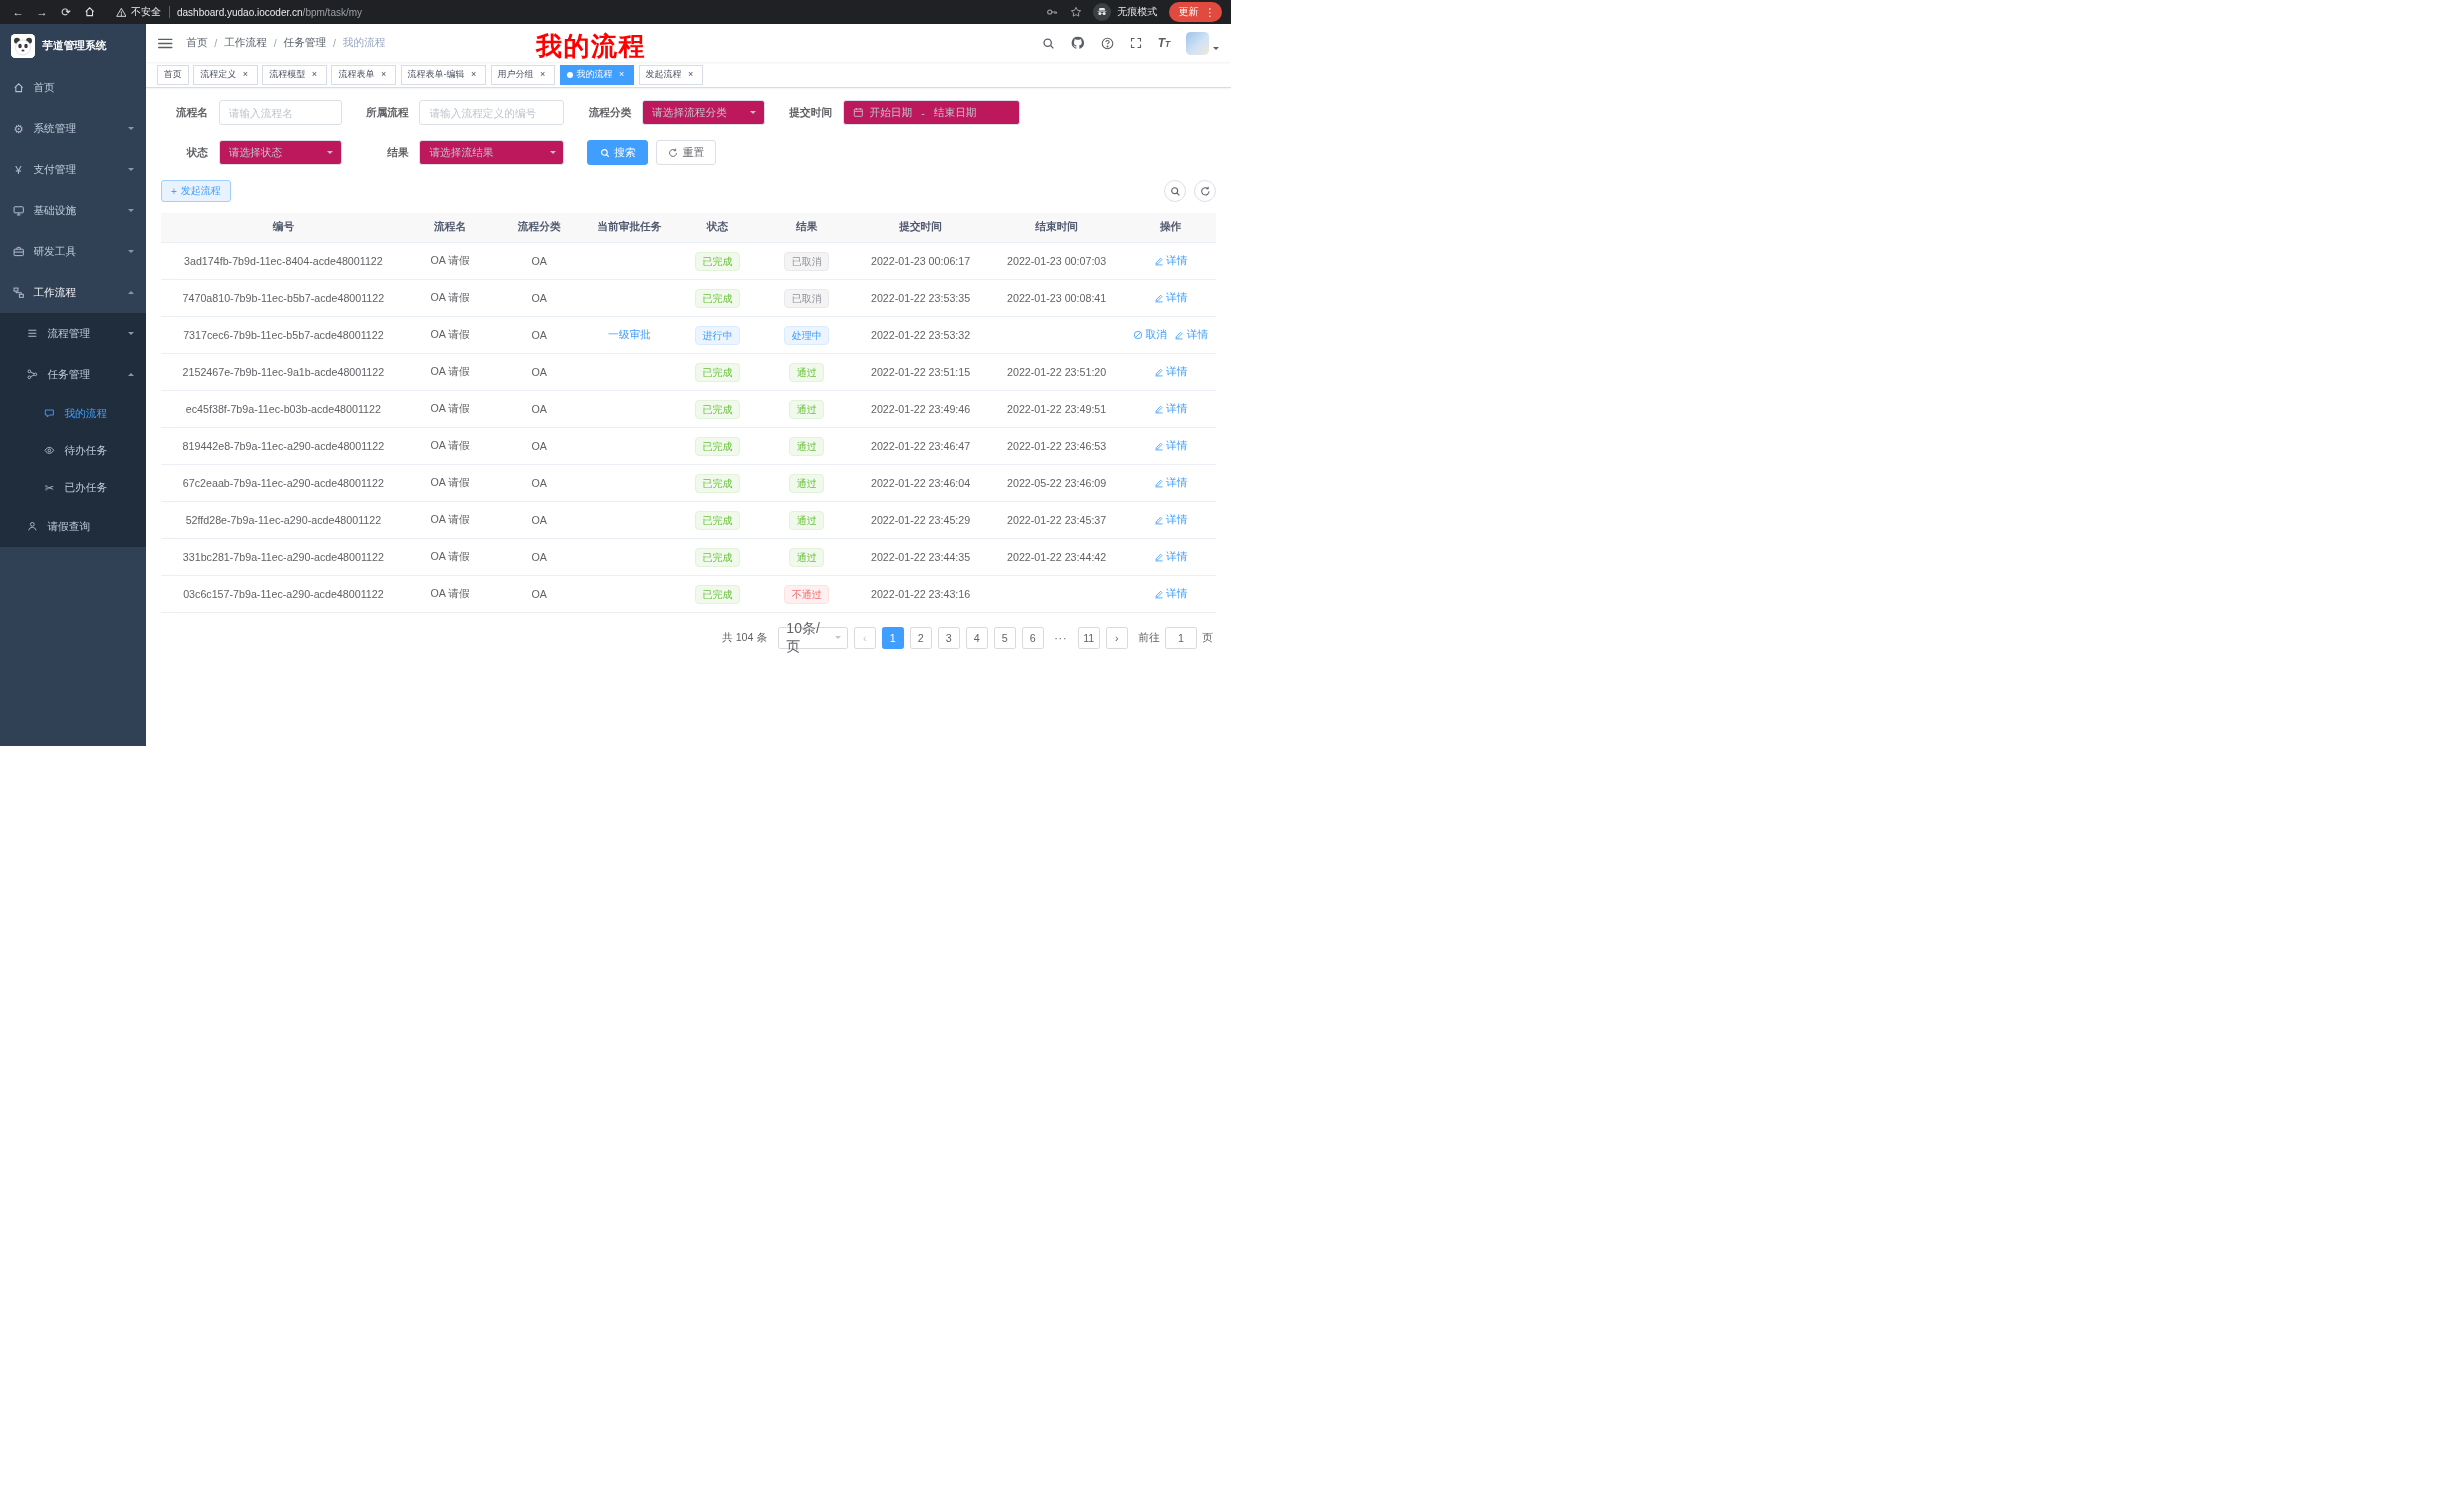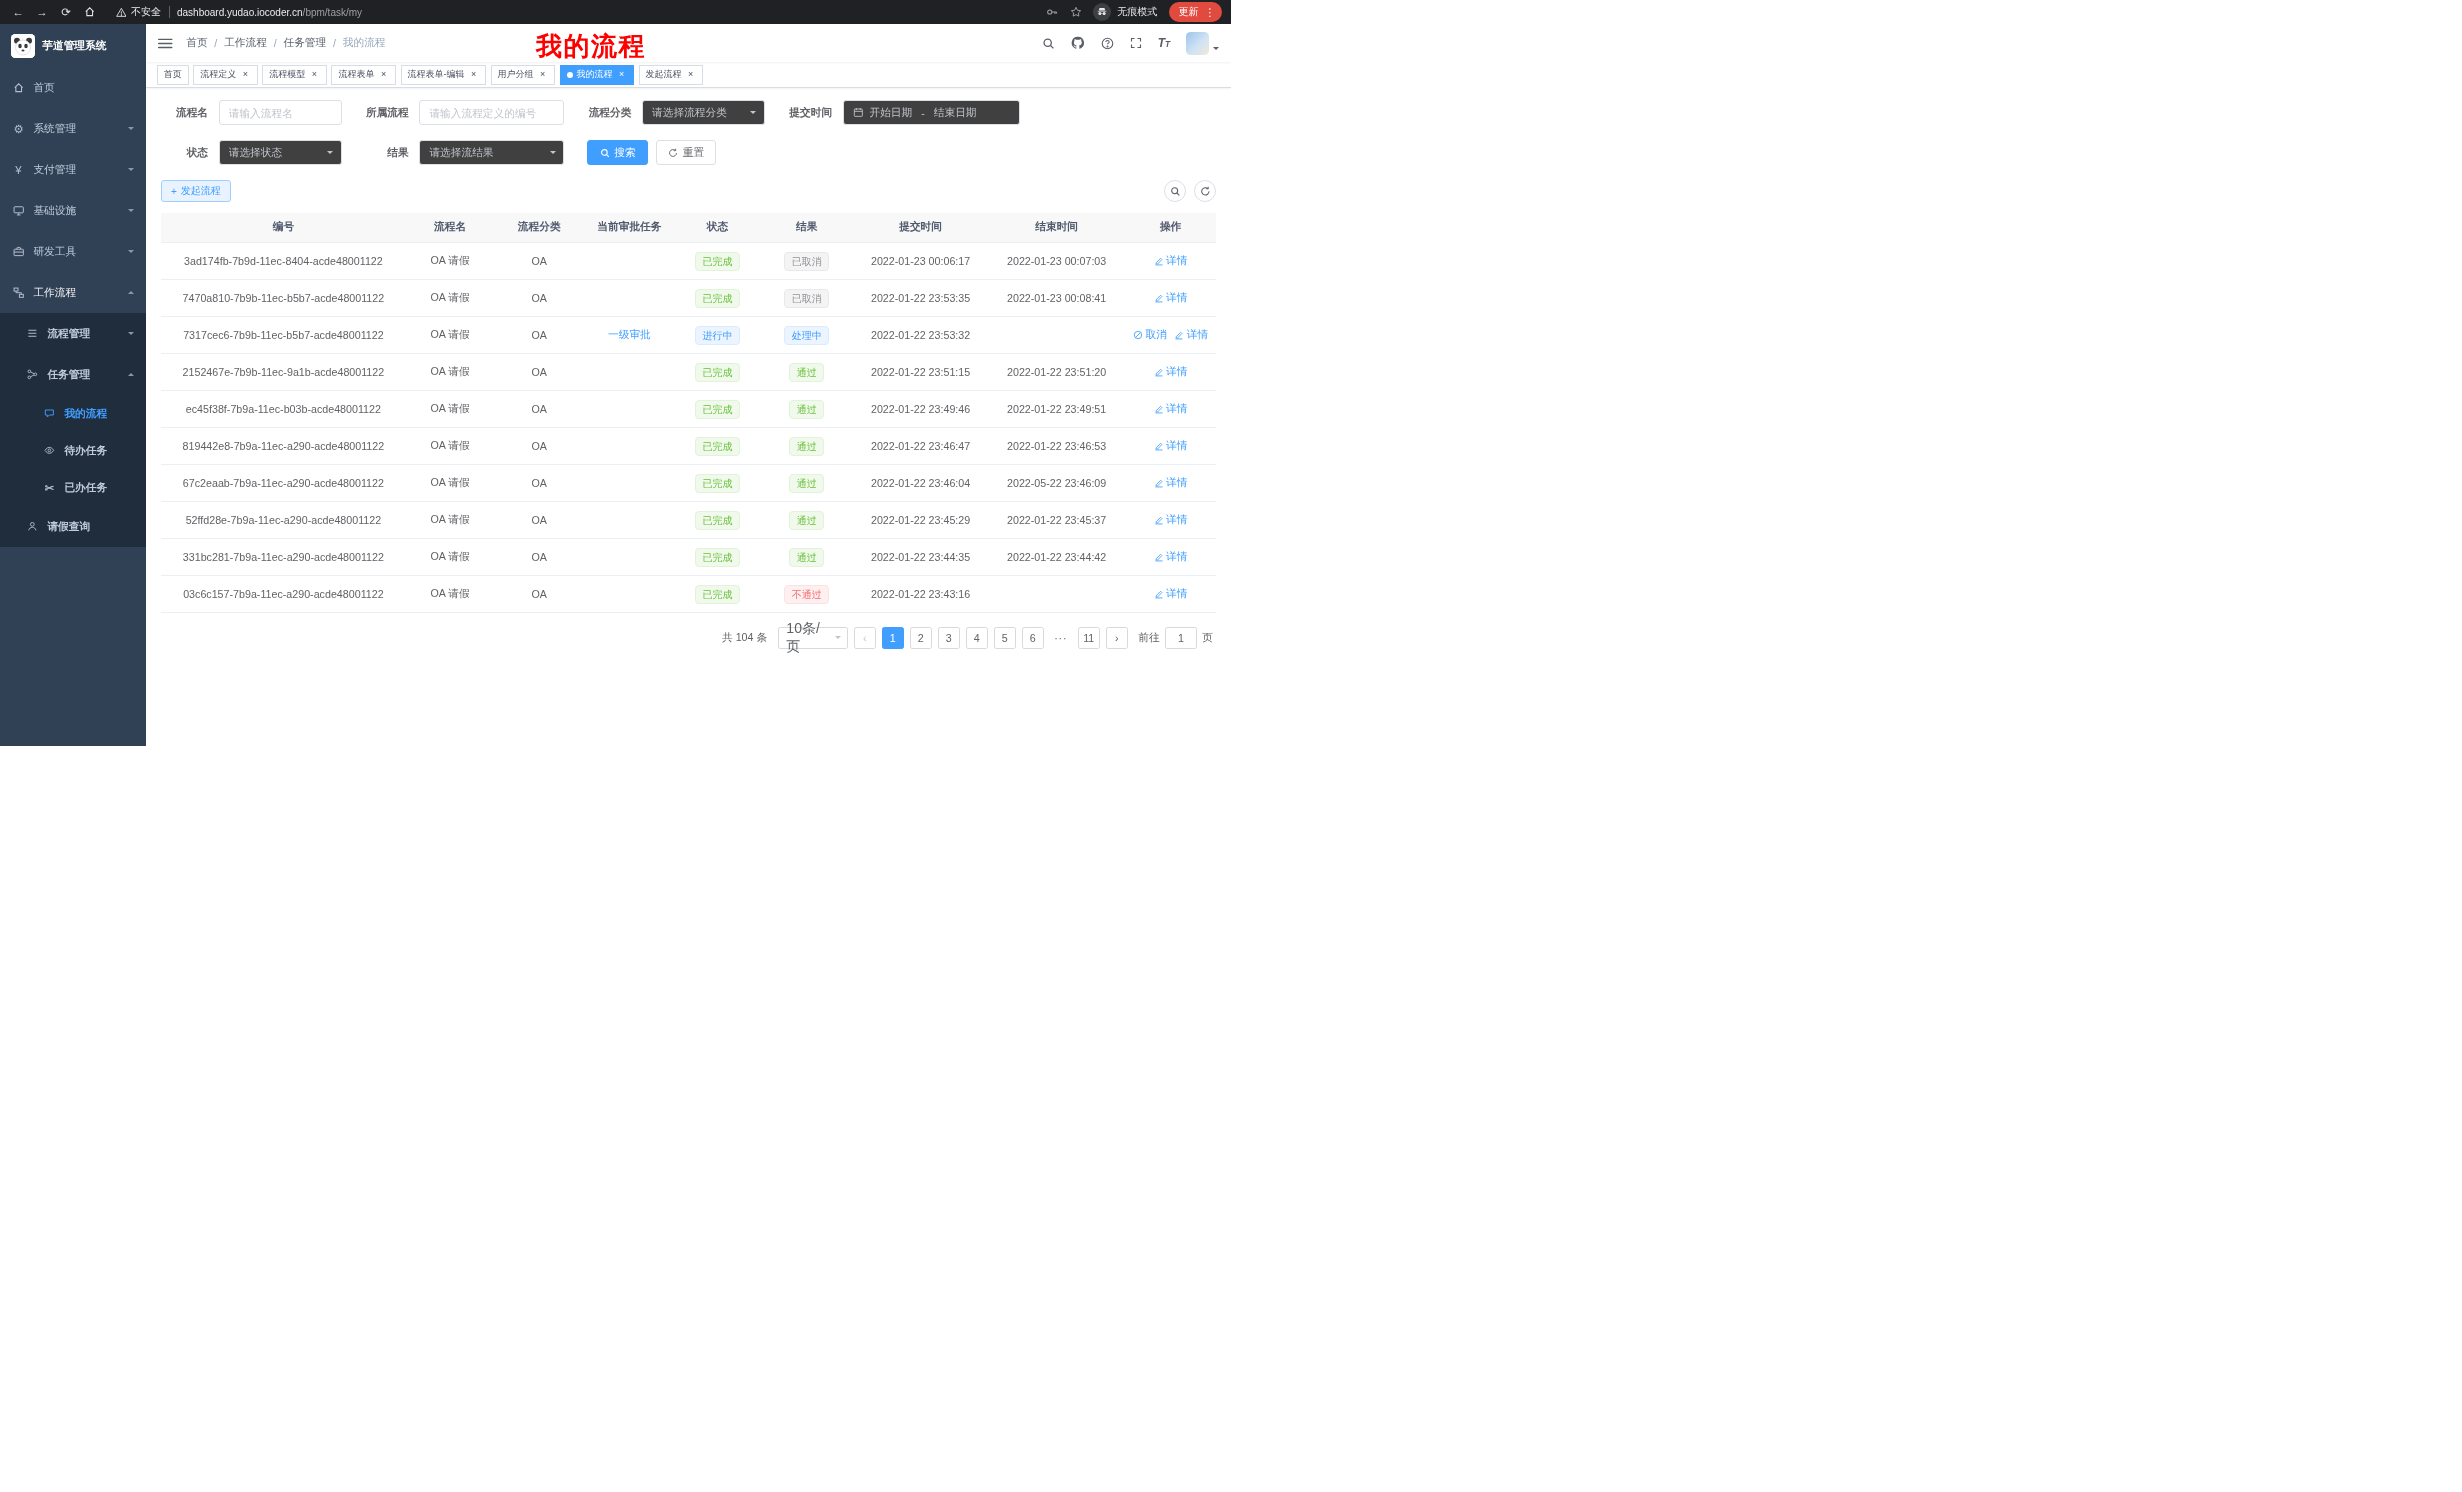--- a/index.html
+++ b/index.html
@@ -27,21 +27,21 @@
   .sidebar { width:146px; background:#304156; color:#bfcbd9; font-size:10.7px; flex-shrink:0; display:flex; flex-direction:column; }
   .logo-row { height:43px; display:flex; align-items:center; padding:0 10.7px; gap:7.6px; cursor:pointer; }
   .logo-img { width:24px; height:24px; border-radius:4.6px; background:#fff; overflow:hidden; flex-shrink:0; display:inline-flex; align-items:center; justify-content:center; }
   .logo-title { color:#fff; font-weight:bold; font-size:10.7px; white-space:nowrap; }
   .menu-item { height:41px; display:flex; align-items:center; padding:0 12px; gap:8.4px; cursor:pointer; white-space:nowrap; }
   .mi-icon { width:13px; display:inline-flex; justify-content:center; color:#b4bccc; font-size:11.4px; flex-shrink:0; }
   .mi-label { flex:1; }
   .mi-caret { width:0; height:0; border-left:3px solid transparent; border-right:3px solid transparent; border-top:3.8px solid #8a97a6; }
   .mi-caret.up { border-top:none; border-bottom:3.8px solid #8a97a6; }
   .menu-item.parent-active .mi-label { color:#f4f4f5; }
-  .submenu { background:#1f2d3d;font-weight:bold; }
+  .submenu { background:#1f2d3d; }
   .submenu .menu-item { padding-left:26px; }
   .submenu .menu-item.lvl3 { padding-left:43px; height:37px; }
   .menu-item.active, .menu-item.active .mi-icon { color:#409eff; }
 
   
   .main { flex:1; display:flex; flex-direction:column; background:#fff; min-width:0; }
   .navbar { height:38px; display:flex; align-items:center; padding:0 12px; box-shadow:0 0.8px 3px rgba(0,21,41,.08); position:relative; z-index:2; background:#fff; }
   .hamburger { color:#5a5e66; display:inline-flex; cursor:pointer; }
   .breadcrumb { margin-left:13.7px; font-size:10.7px; color:#58606b; display:flex; gap:6.8px; align-items:center; }
   .crumb { cursor:pointer; }
@@ -64,21 +64,21 @@
   .tag-close { font-size:9px; width:10.7px; height:10.7px; line-height:10px; text-align:center; border-radius:50%; }
 
   
   .content { padding:12px 15px 0; flex:1; }
   .filter-row { display:flex; align-items:center; margin-bottom:15px; }
   .filter-item { display:flex; align-items:center; margin-right:23px; }
   .filter-label { display:inline-block; text-align:right; margin-right:10.7px; font-size:10.7px; font-weight:bold; color:#606266; white-space:nowrap; }
   .lw62 { width:47px; } .lw58 { width:44px; }
   .el-input { height:25px; border:0.8px solid #dcdfe6; border-radius:3px; padding:0 9px; font-size:10.7px; color:#606266; outline:none; font-family:"Liberation Sans",sans-serif; }
   .el-input::placeholder { color:#c0c4cc; }
-  .el-select, .el-date { height:25px; border:0.8px solid #dcdfe6; border-radius:3px; padding:0 7.6px 0 9px; display:inline-flex; align-items:center; gap:6px; cursor:pointer; background:#404040; font-size:10.7px; }
+  .el-select, .el-date { height:25px; border:0.8px solid #dcdfe6; border-radius:3px; padding:0 7.6px 0 9px; display:inline-flex; align-items:center; gap:6px; cursor:pointer; background:#be185d; font-size:10.7px; }
   .ph { color:#c0c4cc; flex:1; white-space:nowrap; overflow:hidden; }
   .sel-caret { width:0; height:0; border-left:3px solid transparent; border-right:3px solid transparent; border-top:3.8px solid #c0c4cc; flex-shrink:0; }
   .w160 { width:123px; } .w190 { width:145px; } .w230 { width:177px; }
   .cal-icon { color:#c0c4cc; display:inline-flex; flex-shrink:0; }
   .range-sep { color:#c0c4cc; padding:0 3px; }
   .el-date .ph { flex:0 1 auto; text-align:center; }
   .btn { height:25px; border-radius:3px; font-size:10.7px; display:inline-flex; align-items:center; gap:4.6px; padding:0 11.4px; cursor:pointer; border:0.8px solid #dcdfe6; background:#fff; color:#606266; font-family:"Liberation Sans",sans-serif; }
   .btn-primary { background:#409eff; border-color:#409eff; color:#fff; }
   .btn + .btn { margin-left:7.6px; }
 

